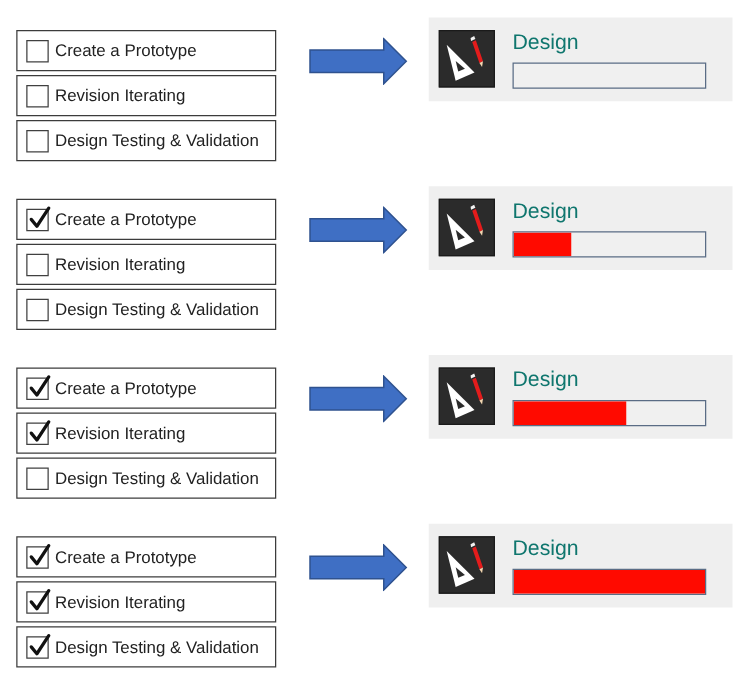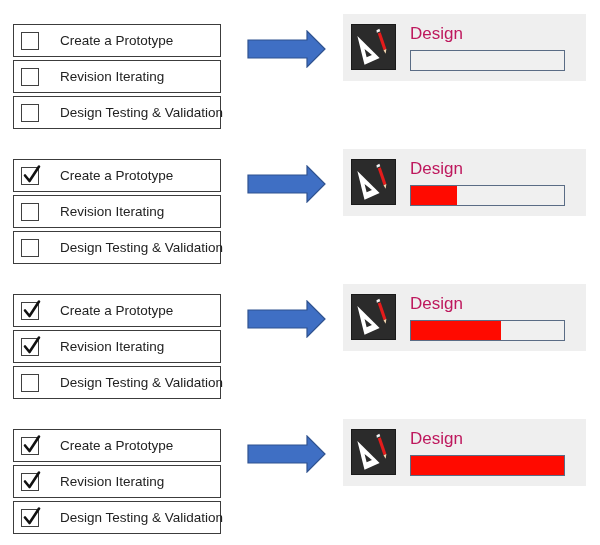--- a/index.html
+++ b/index.html
@@ -11,29 +11,29 @@
   .checklist { position: absolute; left: 13px; top: 10px; width: 208px; }
   .task {
     box-sizing: border-box; height: 33px; width: 208px; border: 1.5px solid #3c3c3c;
     background: #ffffff; margin-bottom: 3px; display: flex; align-items: center; padding-left: 7px;
   }
   .cb {
     box-sizing: border-box; width: 18px; height: 18px; border: 1.3px solid #404040; background: #fff;
     position: relative; flex: 0 0 auto;
   }
   .cb .tick { position: absolute; left: -1px; top: -4px; width: 22px; height: 22px; }
-  .task-label { margin-left: 21px; font-size: 13.5px; color: #222; white-space: nowrap; text-align: right; }
+  .task-label { margin-left: 5px; font-size: 13.5px; color: #222; white-space: nowrap; text-align: right; }
   .arrow { position: absolute; left: 247px; top: 16px; width: 80px; height: 38px; }
   .panel { position: absolute; left: 343px; top: 0px; width: 243px; height: 67px; background: #efefef; }
   .app-icon {
     position: absolute; left: 8px; top: 10px; width: 45px; height: 46px; background: #2b2b2b;
     border: 1px solid #1a1a1a; box-sizing: border-box;
   }
   .app-icon svg { width: 100%; height: 100%; display: block; }
-  .panel-title { position: absolute; left: 67px; top: 10px; font-size: 17px; color: #be185d; }
+  .panel-title { position: absolute; left: 67px; top: 10px; font-size: 17px; color: #0f766e; }
   .bar {
     position: absolute; left: 67px; top: 36px; width: 155px; height: 21px; box-sizing: border-box;
     border: 1.5px solid #5a6c85; background: #f0f0f0; overflow: hidden;
   }
   .bar-fill { height: 100%; background: #ff0a00; }
 </style>
 </head>
 <body>
 
 <div id="root">

